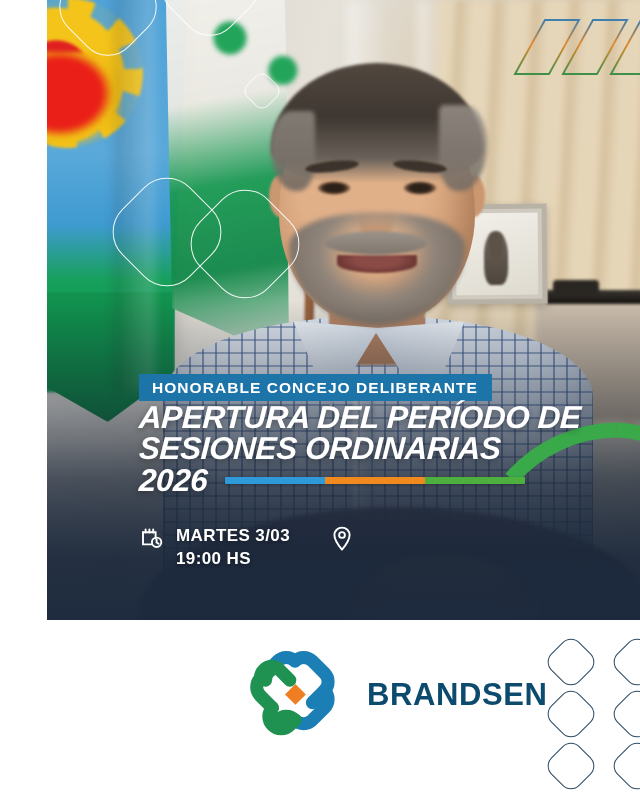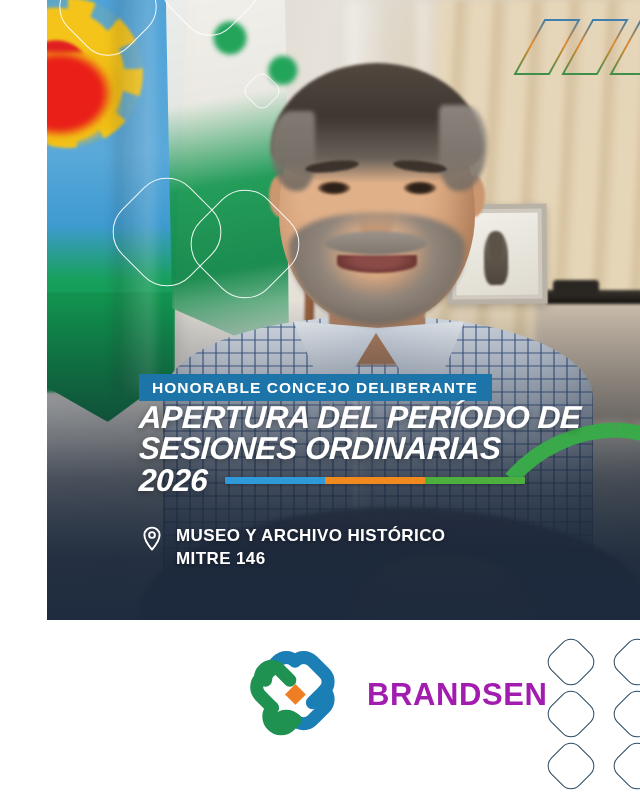--- a/index.html
+++ b/index.html
@@ -285,21 +285,21 @@
   .info-col.date { width:190px; }
   .icon-box { width:26px; height:30px; flex:0 0 26px; display:flex; align-items:flex-start; justify-content:center; padding-top:2px; }
   .info-text { color:#fff; font-size:17px; font-weight:700; line-height:23px; letter-spacing:.4px; white-space:nowrap;
                text-shadow:0 1px 4px rgba(0,0,0,.4); }
   .info-text b { display:block; font-weight:700; }
 
   
   .footer { position:absolute; left:0; top:620px; width:640px; height:179px; background:#ffffff; }
   .logo-row { position:absolute; left:196px; top:22px; display:flex; align-items:center; gap:20px; }
   .brand-text { display:flex; flex-direction:column; justify-content:center; }
-  .brand-1 { color:#a21caf; font-size:31px; font-weight:900; letter-spacing:.6px; line-height:33px; }
+  .brand-1 { color:#0c4a6e; font-size:31px; font-weight:900; letter-spacing:.6px; line-height:33px; }
   .brand-2 { color:#6d6d6d; font-size:26px; font-weight:400; letter-spacing:1.6px; line-height:29px; }
 
   
   .dgrid { position:absolute; right:18px; top:18px; width:124px; height:148px; }
   .dgrid .d {
     position:absolute; width:40px; height:40px; border:1.5px solid #2b4a63;
     border-radius:30%; transform:rotate(45deg);
   }
 </style>
 </head>
@@ -405,31 +405,42 @@
     <div class="year-row">
       <div class="year">2026</div>
       <div class="rule">
         <i style="background:#2e9ad9"></i>
         <i style="background:#f08a1e"></i>
         <i style="background:#4caf3e"></i>
       </div>
     </div>
 
     <div class="info">
+      <div class="info-col date">
+        <div class="icon-box">
+          <svg width="24" height="24" viewBox="0 0 24 24" fill="none" stroke="#fff" stroke-width="1.9">
+            <path d="M3 6.2h12.6v6.2" stroke-linecap="round"></path>
+            <path d="M3 6.2v12.2h8.2" stroke-linecap="round"></path>
+            <path d="M5.6 3.4v3.1M9.4 3.4v3.1M13.2 3.4v3.1" stroke-linecap="round"></path>
+            <circle cx="16.6" cy="16.3" r="4.7"></circle>
+            <path d="M16.6 13.6v2.9l2 1.2" stroke-linecap="round"></path>
+          </svg>
+        </div>
+        <div class="info-text">
+          <b>MARTES 3/03</b>
+          <b>19:00 HS</b>
+        </div>
+      </div>
 
       <div class="info-col place">
         <div class="icon-box">
           <svg width="22" height="26" viewBox="0 0 22 26" fill="none" stroke="#fff" stroke-width="1.9">
             <path d="M11 1.6c-4.2 0-7.6 3.3-7.6 7.4 0 5.6 7.6 14.6 7.6 14.6s7.6-9 7.6-14.6c0-4.1-3.4-7.4-7.6-7.4z" stroke-linejoin="round"></path>
             <circle cx="11" cy="9" r="2.9"></circle>
           </svg>
-        </div>
-        <div class="info-text">
-          <b>MUSEO Y ARCHIVO HISTÓRICO</b>
-          <b>MITRE 146</b>
         </div>
       </div>
     </div>
   </div>
 
   <div class="footer">
 
     <div class="logo-row">
       <svg width="104" height="104" viewBox="0 0 120 120">
         <g fill="none" stroke-linecap="round">

